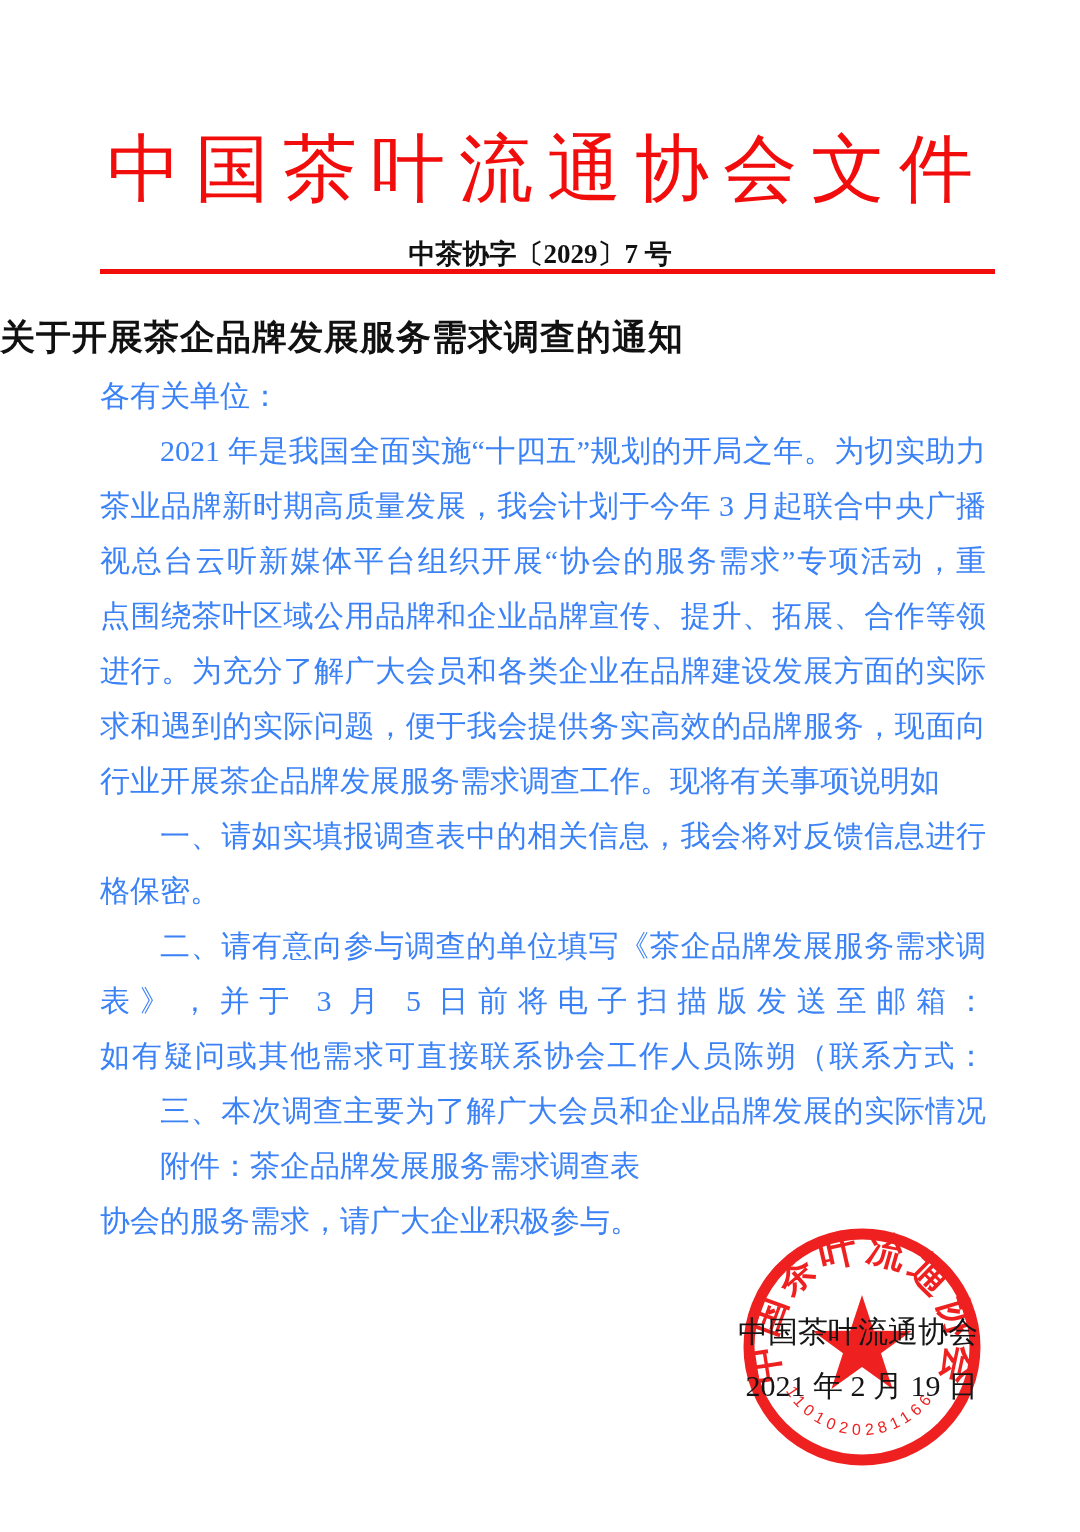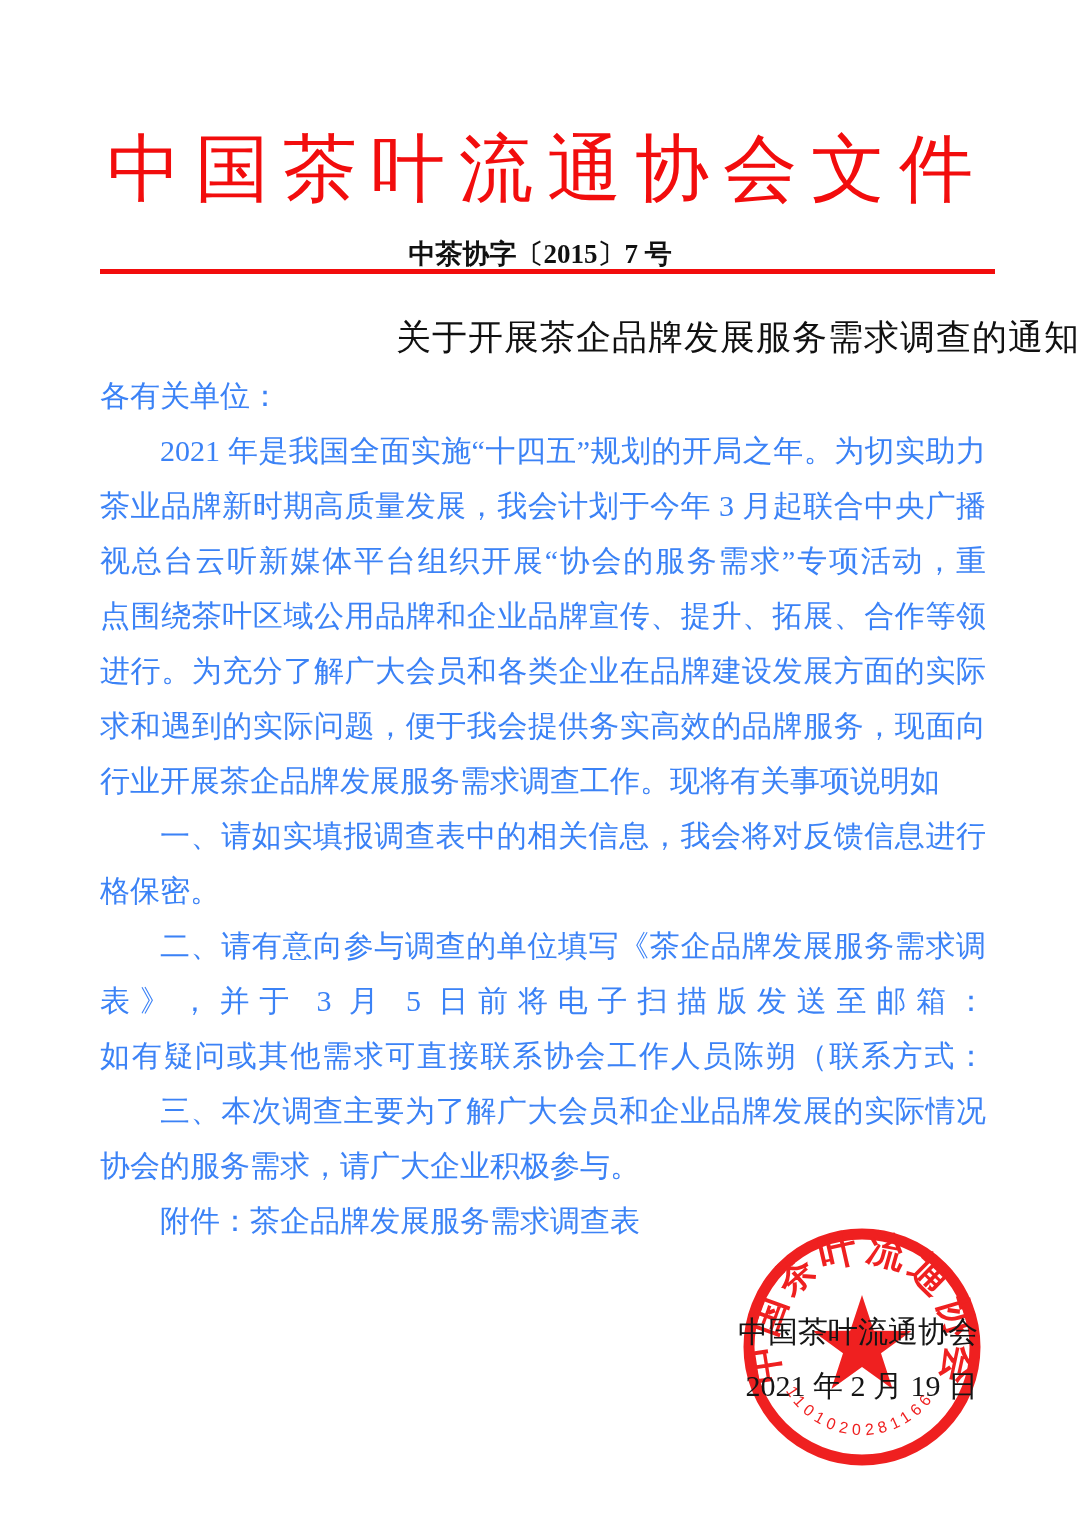--- a/index.html
+++ b/index.html
@@ -43,23 +43,23 @@
     left: 100px;
     width: 895px;
     height: 5px;
     background: #f20d0d;
   }
   .notice-title {
     position: absolute;
     top: 314px;
     left: 0;
     width: 100%;
-    text-align: right;
+    text-align: left;
     font-family: "Liberation Sans", "DejaVu Sans", sans-serif;
-    font-weight: normal;
+    font-weight: bold;
     font-size: 35px;
     letter-spacing: 1px;
     color: #111;
   }
   .body-text {
     position: absolute;
     top: 368px;
     left: 100px;
     width: 886px;
   }
@@ -121,21 +121,21 @@
     fill: #ee1010;
   }
 </style>
 </head>
 <body>
 
 <div class="page">
 
   <div class="header-title">中国茶叶流通协会文件</div>
 
-  <div class="doc-number">中茶协字〔2015〕7 号</div>
+  <div class="doc-number">中茶协字〔2029〕7 号</div>
 
   <div class="red-rule"></div>
 
   <div class="notice-title">关于开展茶企品牌发展服务需求调查的通知</div>
 
   <div class="body-text">
 
   <div class="line nojust">各有关单位：</div>
       <div class="line indent just">2021 年是我国全面实施“十四五”规划的开局之年。为切实助力</div>
       <div class="line just">茶业品牌新时期高质量发展，我会计划于今年 3 月起联合中央广播电</div>
@@ -143,22 +143,22 @@
       <div class="line just">点围绕茶叶区域公用品牌和企业品牌宣传、提升、拓展、合作等领域</div>
       <div class="line just">进行。为充分了解广大会员和各类企业在品牌建设发展方面的实际需</div>
       <div class="line just">求和遇到的实际问题，便于我会提供务实高效的品牌服务，现面向全</div>
       <div class="line nojust">行业开展茶企品牌发展服务需求调查工作。现将有关事项说明如下：</div>
       <div class="line indent just">一、请如实填报调查表中的相关信息，我会将对反馈信息进行严</div>
       <div class="line nojust">格保密。</div>
       <div class="line indent just">二、请有意向参与调查的单位填写《茶企品牌发展服务需求调查</div>
       <div class="line just">表》，并于 3 月 5 日前将电子扫描版发送至邮箱：936250195@qq.com，</div>
       <div class="line just">如有疑问或其他需求可直接联系协会工作人员陈朔（联系方式：</div>
       <div class="line indent just">三、本次调查主要为了解广大会员和企业品牌发展的实际情况及对</div>
+      <div class="line indent nojust">附件：茶企品牌发展服务需求调查表</div>
       <div class="line nojust">协会的服务需求，请广大企业积极参与。</div>
-      <div class="line indent nojust">附件：茶企品牌发展服务需求调查表</div>
     </div>
 
   <div class="seal-wrap">
     <svg viewBox="0 0 250 250" xmlns="http://www.w3.org/2000/svg">
       <circle cx="125" cy="125" r="113" fill="none" stroke="#ee1010" stroke-width="11"></circle>
       <polygon points="125,73 136.8,108.8 174.5,108.9 144,131.2 155.6,167.1 125,145 94.4,167.1 106,131.2 75.5,108.9 113.2,108.8" fill="#ee1010"></polygon>
       <defs>
         <path id="sealTopArc" d="M 47.1 161.4 A 86 86 0 1 1 202.9 161.4" fill="none"></path>
         <path id="sealBottomArc" d="M 42.3 155.1 A 88 88 0 0 0 207.7 155.1" fill="none"></path>
       </defs>

